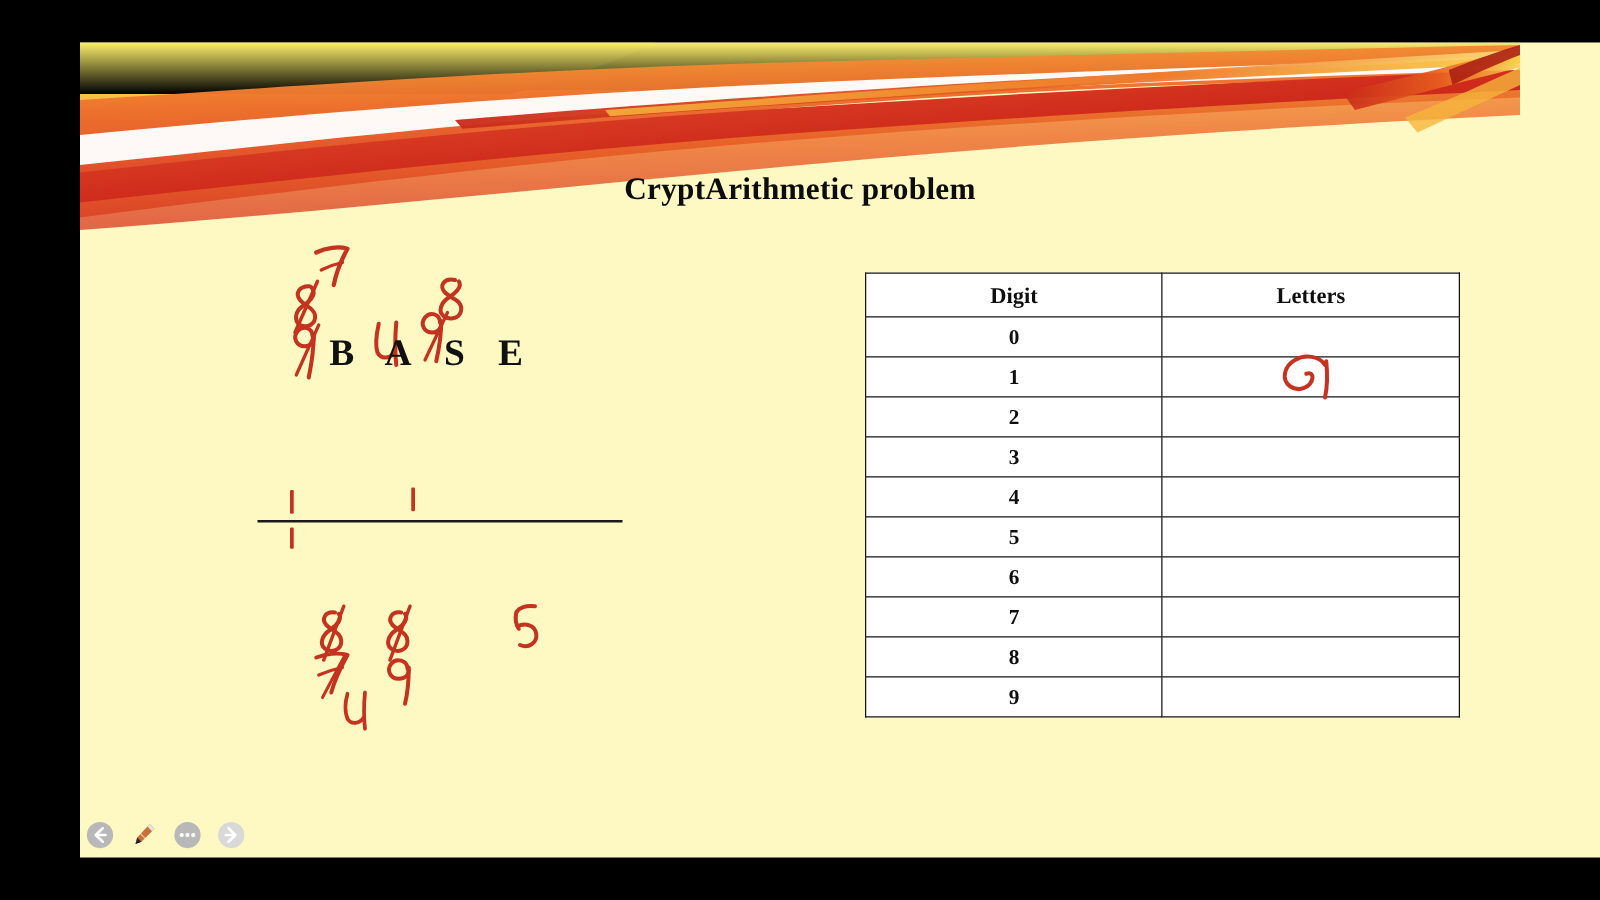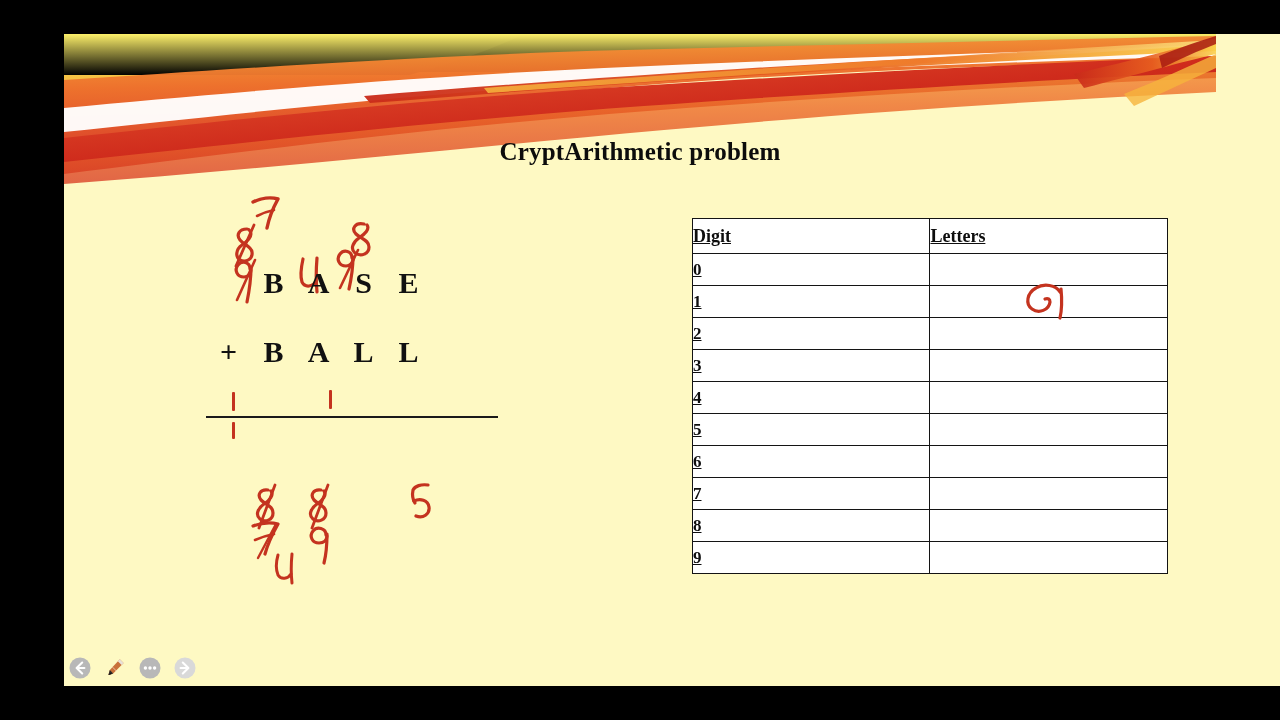--- a/index.html
+++ b/index.html
@@ -126,27 +126,26 @@
     top: 184px;
     width: 476px;
     border-collapse: collapse;
     background: #ffffff;
   }
 
   #dl-table td, #dl-table th {
     border: 1.5px solid #141414;
     height: 31px;
     padding: 0;
-    text-align: left;
+    text-align: center;
     vertical-align: middle;
     font-family: "Liberation Serif", serif;
     font-weight: bold;
     font-size: 17px;
     color: #0e0e0e;
-    text-decoration: underline;
   }
 
   #dl-table th { height: 34px; font-size: 18px; }
 
   #dl-table .col-digit   { width: 238px; }
   #dl-table .col-letters { width: 238px; position: relative; }
 
   .cell-ink {
     position: relative;
     height: 31px;
@@ -278,21 +277,20 @@
       <div class="ink" style="left:124px; top:50px;">
         <svg width="40" height="50" viewBox="0 0 40 50">
           <path d="M24,14 C24,7 16,5 12,10 C8,15 11,22 18,22 C22,22 25,19 25,15" stroke="#c4331f" stroke-width="3.2" fill="none" stroke-linecap="round"></path>
           <path d="M25,13 C25,25 23,36 21,45" stroke="#c4331f" stroke-width="3.2" fill="none" stroke-linecap="round"></path>
           <path d="M30,6 L12,44" stroke="#c4331f" stroke-width="2.6" stroke-linecap="round"></path>
         </svg>
       </div>
 
       <div class="word-row" id="row-base"><span class="lt">B</span><span class="lt">A</span><span class="lt">S</span><span class="lt">E</span></div>
 
-      <div class="word-row" id="row-ball"><span class="plus">+</span><span class="lt">B</span><span class="lt">A</span><span class="lt">L</span><span class="lt">L</span></div>
 
       <div class="carry-tick" style="left:28px; top:198px; height:19px;"></div>
       <div class="carry-tick" style="left:125px; top:196px; height:19px;"></div>
 
       <div id="sum-line"></div>
 
       <div class="carry-tick" style="left:28px; top:228px; height:17px;"></div>
 
 
       <div class="ink" style="left:44px; top:288px;">

